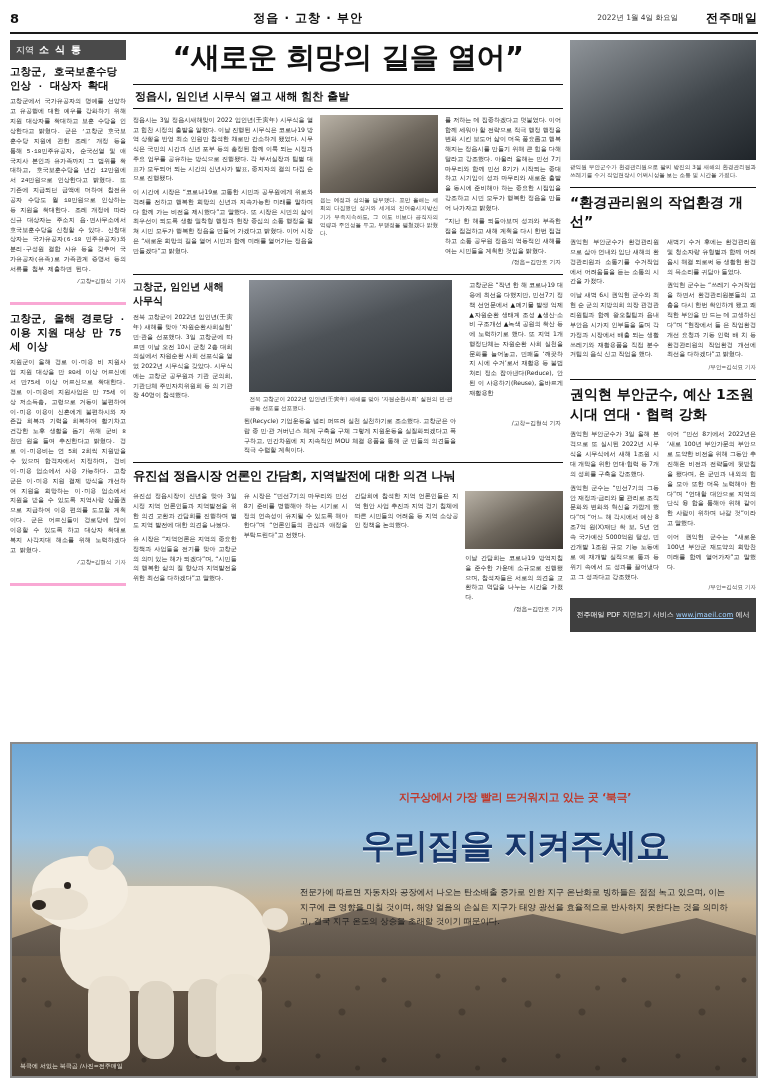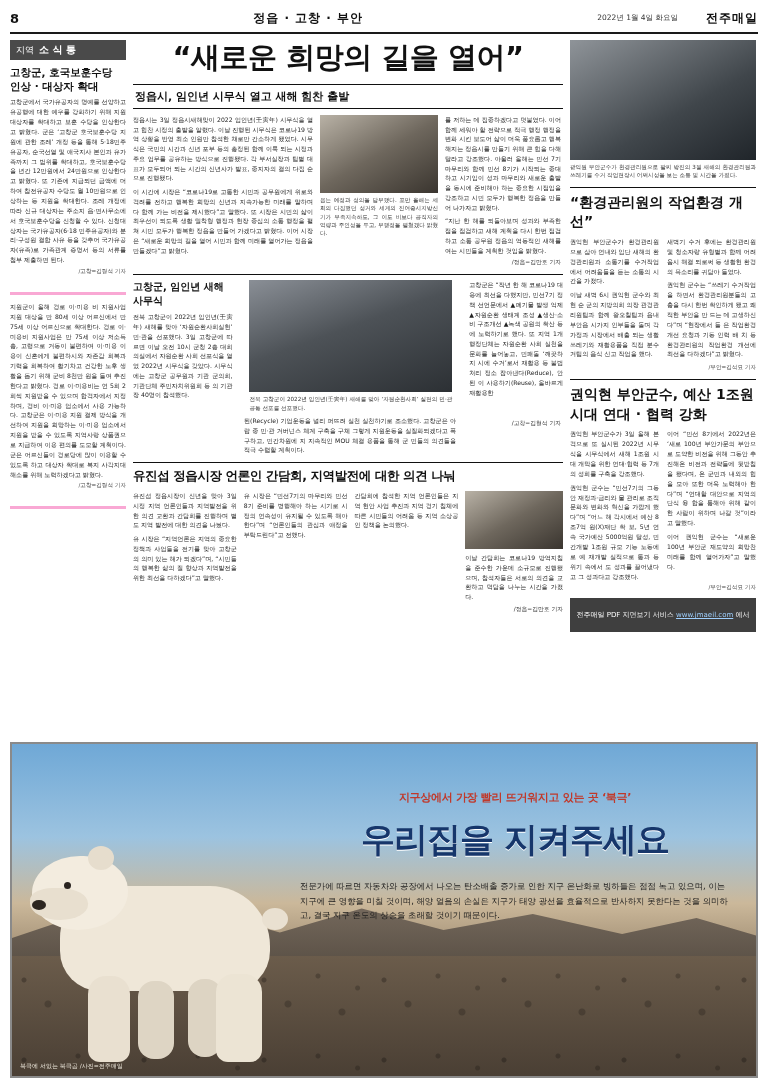--- a/index.html
+++ b/index.html
@@ -23,21 +23,21 @@
   }
   .mast-left { display:flex; align-items:center; gap:6px; }
   .page-num { font-size: 13px; font-weight: bold; }
   .mast-center { font-size: 12px; font-weight: bold; letter-spacing: 1px; }
   .mast-right { display:flex; align-items:center; gap:10px; }
   .mast-date { font-size: 7.5px; color:#333;text-align:center; }
   .mast-brand { font-size: 12px; font-weight: bold; letter-spacing:1px;margin-left:18px; }
 
   
   .content { display:flex; gap:7px; height: 660px; }
-  .col-left { width: 116px; flex: none; }
+  .col-left { width: 116px; flex: none; font-family: Liberation Mono, monospace; }
   .col-mid { width: 430px; flex:none; }
   .col-right { width: 186px; flex:none; }
 
   
   .sidebar-head {
     background:#4a4a4a; color:#fff; font-size:10px; font-weight:bold;
     padding:3px 6px; display:flex; align-items:center; gap:5px;
     margin-bottom:5px;
   }
   .sidebar-head .lbl1 { font-size:9px; font-weight:normal;}
@@ -123,21 +123,21 @@
   .bear .ear { position:absolute; left:58px; top:30px; width:26px; height:24px; background:#e6ddcd; border-radius:50%; }
   .bear .eye { position:absolute; left:34px; top:66px; width:7px; height:7px; background:#2a2420; border-radius:50%; }
   .bear .nose { position:absolute; left:2px; top:84px; width:14px; height:10px; background:#2c2620; border-radius:50%; }
   .bear .leg1 { position:absolute; left:58px; top:160px; width:42px; height:86px; background:#e9e0d0; border-radius:18px 18px 12px 12px; }
   .bear .leg2 { position:absolute; left:108px; top:165px; width:36px; height:78px; background:#ded5c4; border-radius:16px; }
   .bear .leg3 { position:absolute; left:186px; top:158px; width:46px; height:88px; background:#ece4d4; border-radius:18px 18px 12px 12px; }
   .bear .leg4 { position:absolute; left:158px; top:163px; width:34px; height:78px; background:#ddd4c3; border-radius:16px; }
   .bear .tail { position:absolute; left:232px; top:92px; width:26px; height:22px; background:#e9e0d0; border-radius:50%; }
 
   .ad-copy { position:absolute; right:26px; top:46px; width:430px; text-align:center; }
-  .ad-kicker { font-size:11px; font-weight:bold; color:#c0392b; margin-bottom:12px; letter-spacing:-0.3px; }
+  .ad-kicker { font-size:11px; font-weight:bold; color:#c0392b; margin-bottom:18px; letter-spacing:-0.3px; }
   .ad-head { font-size:34px; font-weight:bold; color:#16366b; letter-spacing:-1px; margin-bottom:16px; text-shadow:0 1px 0 #fff; }
   .ad-sub { font-size:8.4px; line-height:1.75; color:#1b1b1b; text-align:left; }
   .ad-credit { position:absolute; left:8px; bottom:5px; font-size:6px; color:#efe9dd; }
 </style>
 </head>
 <body>
 
 <div class="page">
 
   <div class="masthead">
@@ -159,20 +159,21 @@
         <span>소 식 통</span>
       </div>
 
       <div class="sb-block">
         <div class="sb-title">고창군, 호국보훈수당 인상 · 대상자 확대</div>
         <div class="sb-body">고창군에서 국가유공자의 명예를 선양하고 유공행에 대한 예우를 강화하기 위해 지원 대상자를 확대하고 보훈 수당을 인상한다고 밝혔다. 군은 ‘고창군 호국보훈수당 지원에 관한 조례’ 개정 등을 통해 5·18민주유공자, 순국선열 및 애국지사 본인과 유가족까지 그 범위를 확대하고, 호국보훈수당을 년간 12만원에서 24만원으로 인상한다고 밝혔다. 또 기존에 지급되던 금액에 더하여 참전유공자 수당도 월 10만원으로 인상하는 등 지원을 확대한다. 조례 개정에 따라 신규 대상자는 주소지 읍·면사무소에서 호국보훈수당을 신청할 수 있다. 신청대상자는 국가유공자(6·18 민주유공자)와 분리·구성원 결합 사유 등을 갖추어 국가유공자(유족)로 가족관계 증명서 등의 서류를 첨부 제출하면 된다.</div>
         <div class="sb-credit">/고창=김형석 기자</div>
       </div>
 
       <div class="sb-block">
+        <div class="sb-title">고창군, 올해 경로당 · 이용 지원 대상 만 75세 이상</div>
         <div class="sb-body">지원군이 올해 경로 이·미용 비 지원사업 지원 대상을 만 80세 이상 어르신에서 만75세 이상 어르신으로 확대한다. 경로 이·미용비 지원사업은 만 75세 이상 저소득층, 고령으로 거동이 불편하여 이·미용 이용이 신혼에게 불편하시와 자존감 회복과 기력을 회복하여 활기차고 건강한 노후 생활을 돕기 위해 군비 8천만 원을 들여 추진한다고 밝혔다. 경로 이·미용비는 연 5회 2회씩 지원받을 수 있으며 합격자에서 지정하며, 경비 이·미용 업소에서 사용 가능하다. 고창군은 이·미용 지원 결제 방식을 개선하여 지원을 희망하는 이·미용 업소에서 지원을 받을 수 있도록 지역사랑 상품권으로 지급하여 이용 편의를 도모할 계획이다. 군은 어르신들이 경로당에 많이 이용할 수 있도록 하고 대상자 확대로 복지 사각지대 해소를 위해 노력하겠다고 밝혔다.</div>
         <div class="sb-credit">/고창=김형석 기자</div>
       </div>
     </div>
 
     <div class="col-mid">
       <div class="headline">“새로운 희망의 길을 열어”</div>
       <div class="subhead">정읍시, 임인년 시무식 열고 새해 힘찬 출발</div>
 
       <div style="display:flex; gap:7px;">

